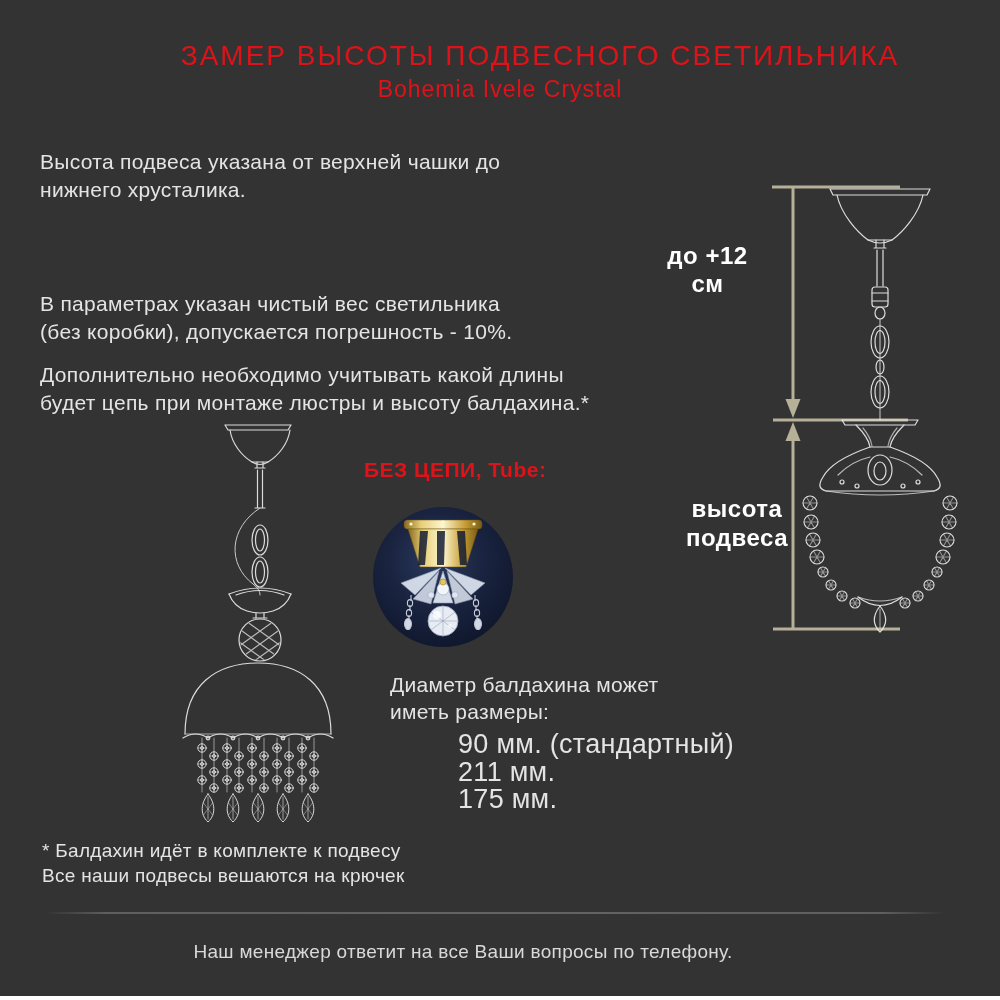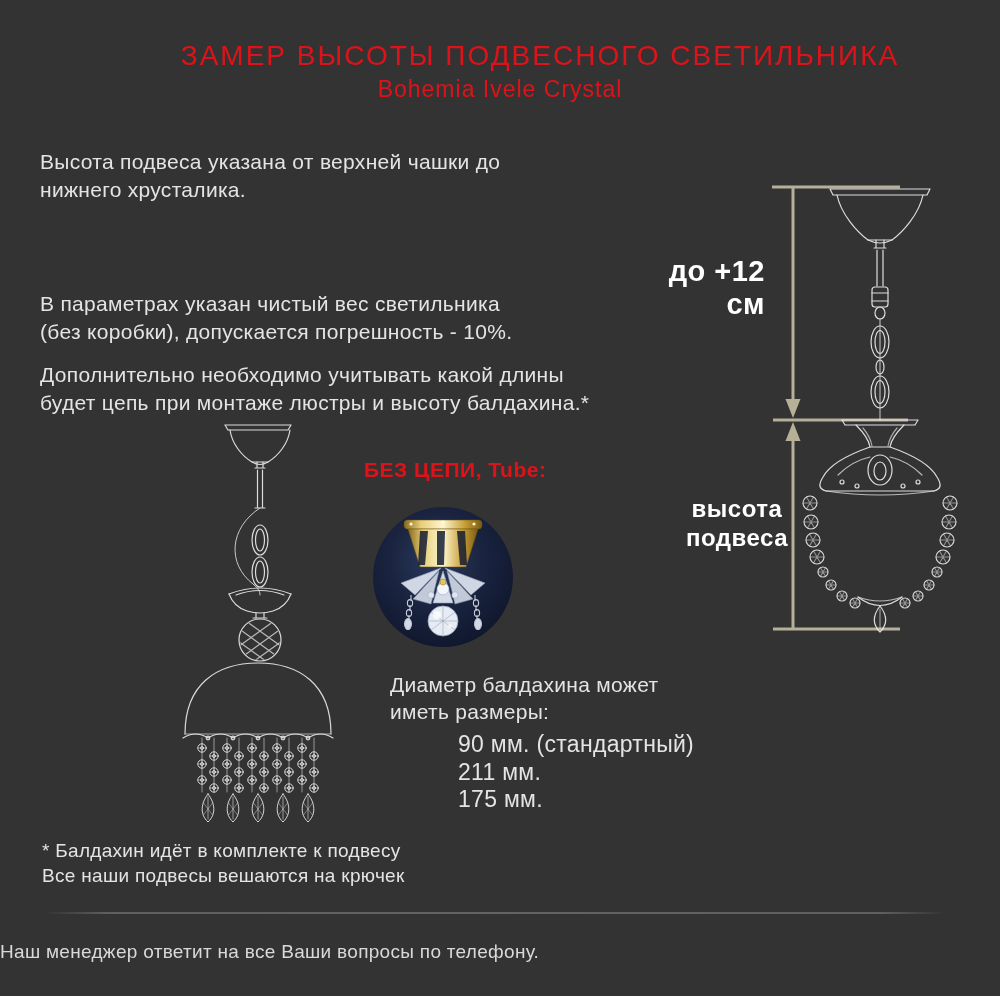--- a/index.html
+++ b/index.html
@@ -19,31 +19,31 @@
   .subtitle{
     top:76px; left:0; width:1000px; text-align:center;
     font-size:23px; letter-spacing:1px; font-weight:400;
   }
   .para{left:40px; width:630px; font-size:21px; line-height:28px; letter-spacing:.3px;}
   .p1{top:148px;} .p2{top:224px;} .p3{top:290px;} .p4{top:361px;}
   .variant-label{font-size:21px; font-weight:bold; letter-spacing:.5px;}
   .lab-default{left:44px; top:456px;}
   .lab-nochain{left:364px; top:458px;}
   .measure-txt{color:#fff; font-weight:bold;}
-  .allowance{left:650px; top:255px; width:115px; text-align:right; font-size:29px; letter-spacing:.5px;}
+  .allowance{left:650px; top:242px; width:115px; text-align:center; font-size:24px; letter-spacing:.5px;}
   .height-label{left:672px; top:494px; width:130px; text-align:center; font-size:24px; line-height:29px; letter-spacing:.5px;}
   .diam-intro{left:390px; top:671px; font-size:21px; line-height:27px; letter-spacing:.3px;}
-  .diam-options{left:458px; top:731px; font-size:23px; line-height:27.5px; letter-spacing:.3px;}
+  .diam-options{left:458px; top:731px; font-size:27px; line-height:27.5px; letter-spacing:.3px;}
   .footnotes{left:42px; top:838px; font-size:19px; line-height:25px; letter-spacing:.3px;}
   .divider{
     top:912px; left:45px; width:900px; height:2px;
     background:linear-gradient(90deg, rgba(95,95,95,0) 0%, #5f5f5f 7%, #636363 50%, #5f5f5f 93%, rgba(95,95,95,0) 100%);
   }
   .footer-text{
-    top:941px; left:0; width:926px; text-align:left;
+    top:941px; left:0; width:926px; text-align:center;
     font-size:19px; color:#d9d9d9; letter-spacing:.3px;
   }
   svg{display:block;}
   .lineart{stroke:#ebebeb; stroke-width:1.2; fill:none; opacity:.92; stroke-linecap:round;}
   .tan{stroke:#b5b097; stroke-width:3; fill:none;}
   .tanfill{fill:#b5b097; stroke:none;}
 </style>
 </head>
 <body>
 

